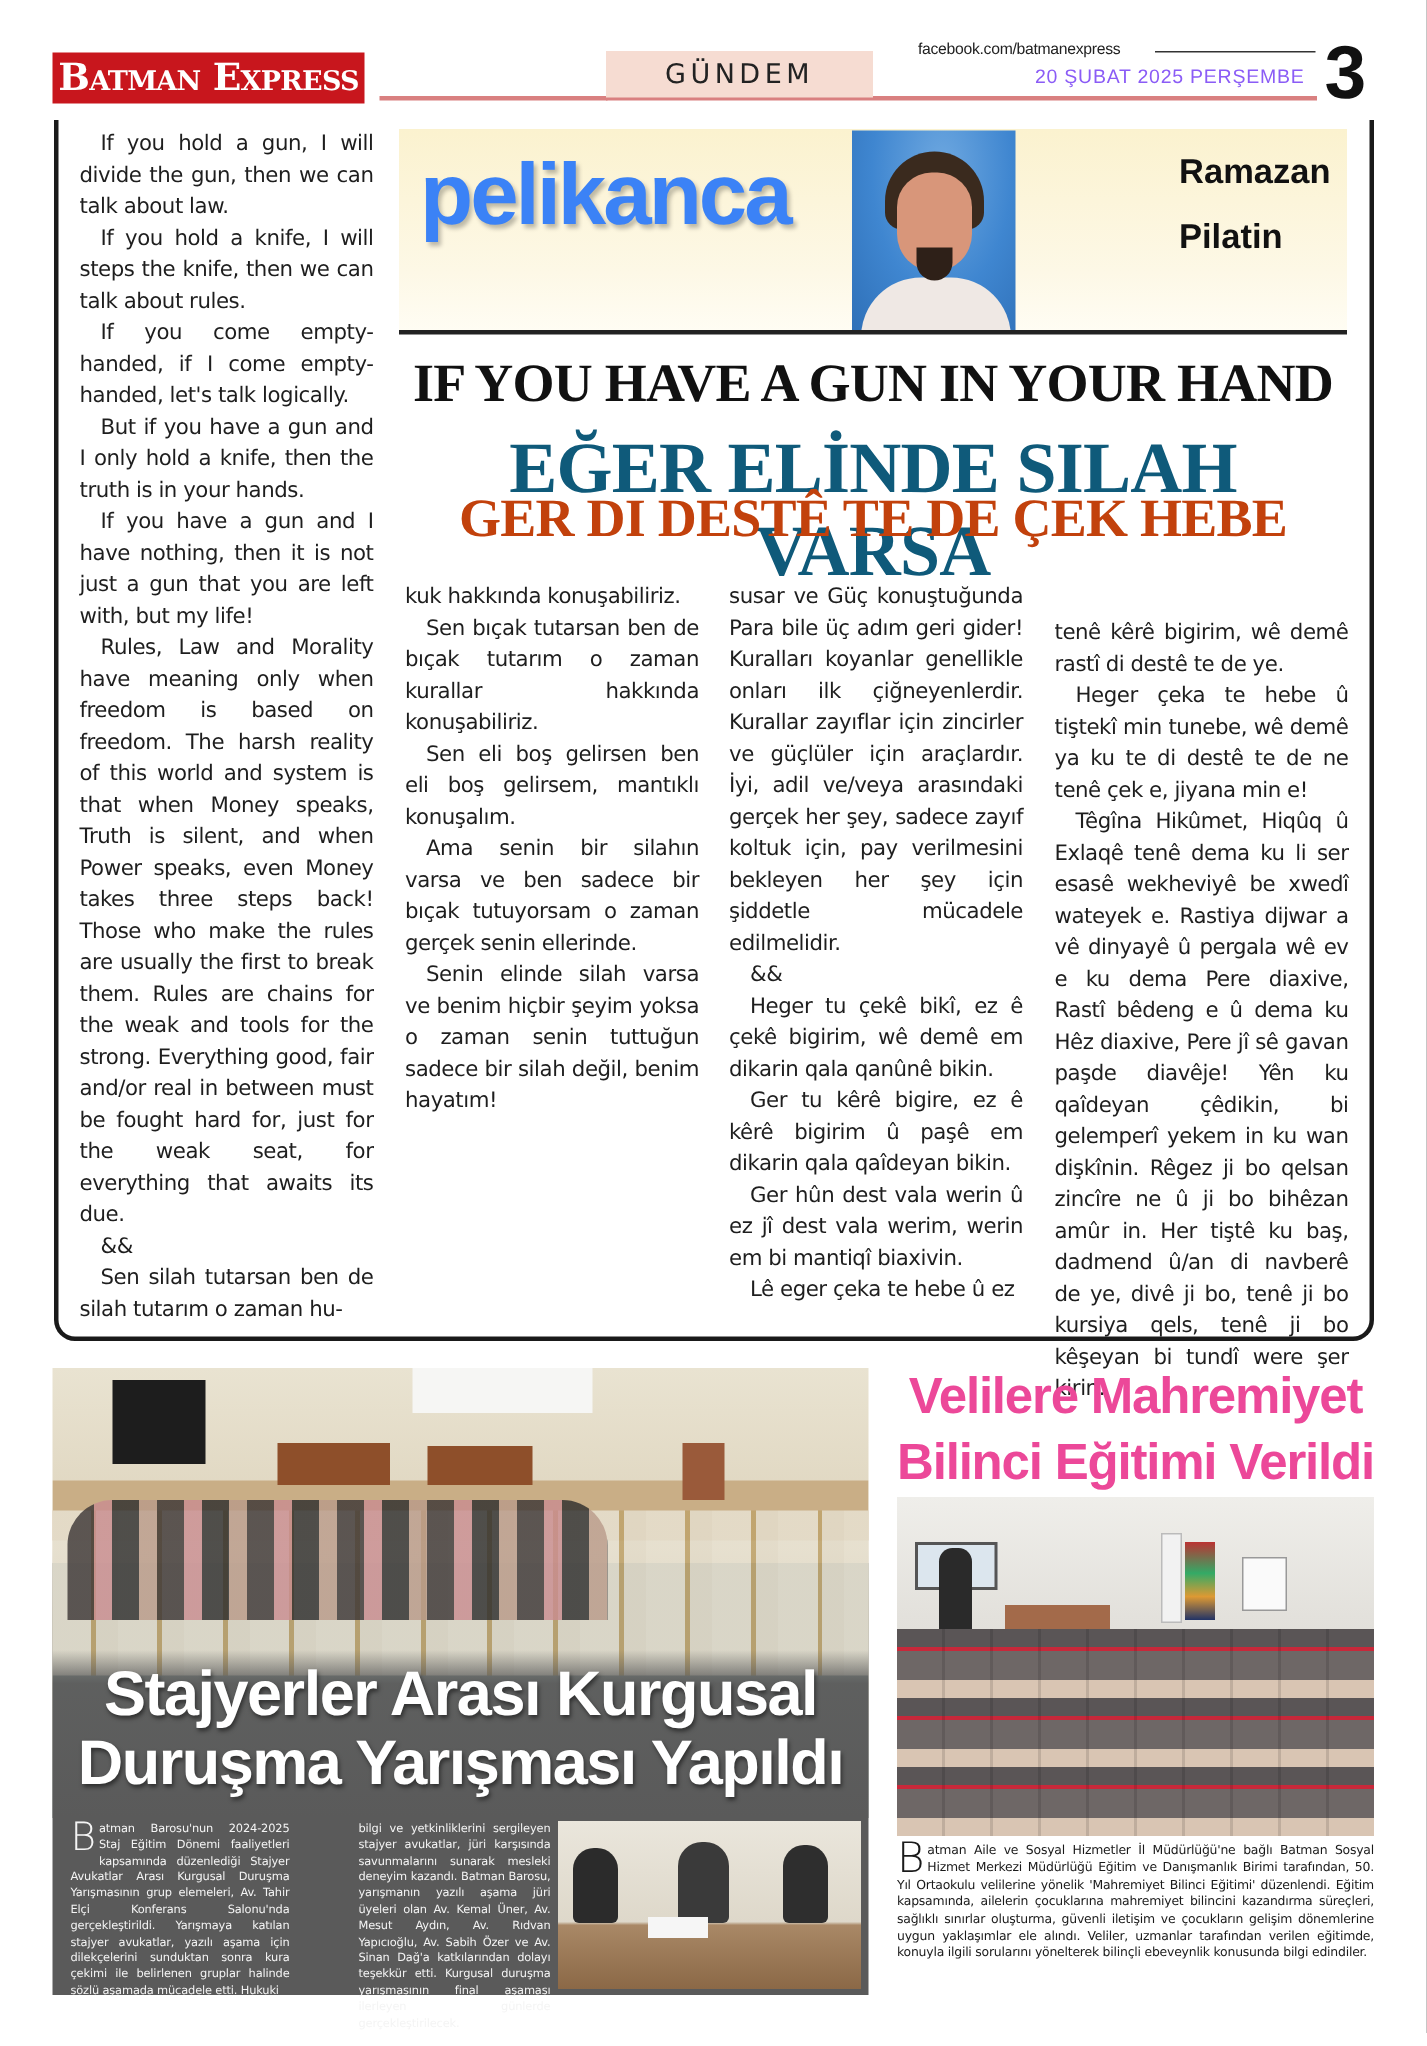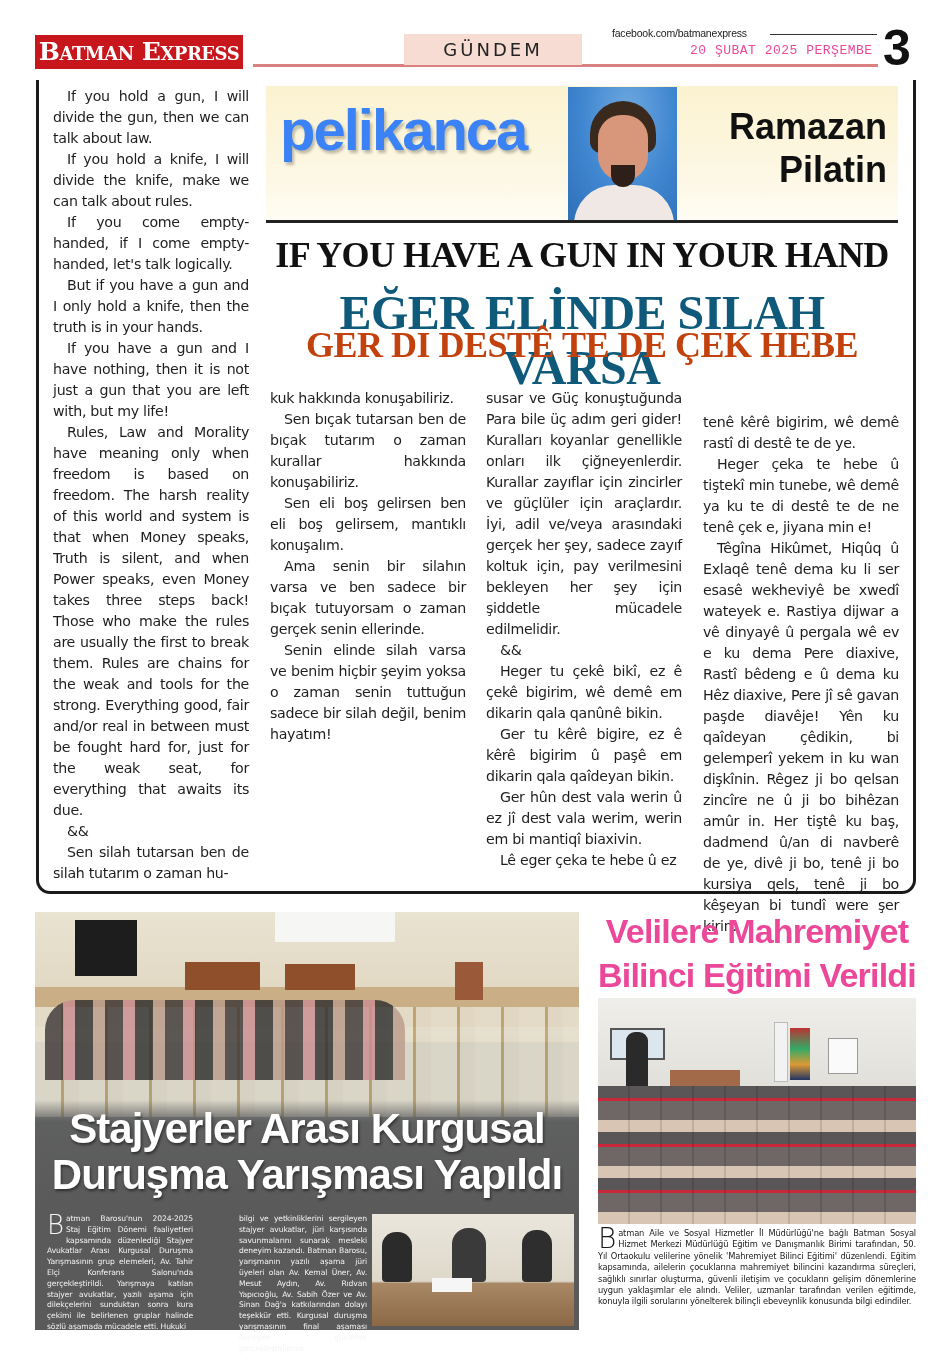--- a/index.html
+++ b/index.html
@@ -15,21 +15,21 @@
   }
   .rule-left { position: absolute; left: 253px; top: 64px; width: 152px; height: 3px; background: #d98080; }
   .section-tab {
     position: absolute; left: 404px; top: 34px; width: 178px; height: 31px;
     background: #f6dcd2; font-family: "DejaVu Sans", sans-serif; font-size: 18px;
     letter-spacing: 3px; text-align: center; line-height: 32px; color: #222;
   }
   .rule-right { position: absolute; left: 404px; top: 64px; width: 474px; height: 3px; background: #d98080; }
   .fb { position: absolute; left: 612px; top: 27px; font-family: "Liberation Sans", sans-serif; font-size: 10.5px; color: #222; letter-spacing: -0.2px; }
   .fb-line { position: absolute; left: 770px; top: 34px; width: 107px; height: 1px; background: #333; }
-  .date { position: absolute; left: 690px; top: 43px; font-family: Liberation Mono, monospace; font-size: 13px; letter-spacing: 0.5px; color: #ec4899; }
+  .date { position: absolute; left: 690px; top: 43px; font-family: Liberation Sans, sans-serif; font-size: 13px; letter-spacing: 0.5px; color: #8b5cf6; }
   .page-no { position: absolute; left: 883px; top: 22px; font-family: "Liberation Sans", sans-serif; font-weight: bold; font-size: 50px; line-height: 52px; color: #111; }
 
   
   .article-frame {
     position: absolute; left: 36px; top: 80px; width: 880px; height: 814px;
     border: 3px solid #1a1a1a; border-top: none; border-radius: 0 0 14px 14px;
   }
   .col-header {
     position: absolute; left: 266px; top: 86px; width: 632px; height: 136px;
     background: linear-gradient(180deg, #fbf2cf 0%, #fdf8e6 70%, #fffdf4 100%);
@@ -43,22 +43,22 @@
   .author-photo {
     position: absolute; left: 568px; top: 87px; width: 109px; height: 133px;
     background: radial-gradient(ellipse at 55% 20%, #6ea8e0 0%, #3f86d0 55%, #2f70b8 100%);
     overflow: hidden;
   }
   .author-photo .hair { position: absolute; left: 22px; top: 14px; width: 66px; height: 52px; background: #3a2a1e; border-radius: 35px 35px 12px 12px; }
   .author-photo .face { position: absolute; left: 30px; top: 28px; width: 50px; height: 66px; background: #d8967a; border-radius: 24px 24px 26px 26px; }
   .author-photo .beard { position: absolute; left: 43px; top: 78px; width: 24px; height: 22px; background: #2e2018; border-radius: 0 0 12px 12px; }
   .author-photo .shirt { position: absolute; left: 6px; top: 98px; width: 100px; height: 50px; background: #efe8e4; border-radius: 40px 40px 0 0; }
   .author-name {
-    position: absolute; right: 64px; top: 105px; text-align: right; font-family: "Liberation Sans", sans-serif;
-    font-weight: bold; font-size: 36px; line-height: 43px; color: #111;
+    position: absolute; right: 64px; top: 93px; font-family: "Liberation Sans", sans-serif;
+    font-weight: bold; font-size: 23px; line-height: 43px; color: #111;
   }
   .headline { position: absolute; left: 266px; width: 632px; text-align: center; font-family: Liberation Serif, serif; font-weight: bold; letter-spacing: -0.5px; }
   .h1 { top: 234px; font-size: 36px; color: #111; }
   .h2 { top: 285px; font-size: 48px; color: #0f5a7a; }
   .h3 { top: 324px; font-size: 36px; color: #c2410c; }
 
   .body-col {
     position: absolute; font-family: "DejaVu Sans", sans-serif; font-size: 14.2px;
     line-height: 21px; color: #1e1e1e; text-align: justify; letter-spacing: -0.3px;
   }
@@ -170,21 +170,21 @@
   <div>Ramazan</div>
   <div>Pilatin</div>
 </div>
 
 <div class="headline h1">IF YOU HAVE A GUN IN YOUR HAND</div>
 <div class="headline h2">EĞER ELİNDE SILAH VARSA</div>
 <div class="headline h3">GER DI DESTÊ TE DE ÇEK HEBE</div>
 
 <div class="body-col c1">
   <p>If you hold a gun, I will divide the gun, then we can talk about law.</p>
-  <p>If you hold a knife, I will divide the knife, make we can talk about rules.</p>
+  <p>If you hold a knife, I will steps the knife, then we can talk about rules.</p>
   <p>If you come empty-handed, if I come empty-handed, let's talk logically.</p>
   <p>But if you have a gun and I only hold a knife, then the truth is in your hands.</p>
   <p>If you have a gun and I have nothing, then it is not just a gun that you are left with, but my life!</p>
   <p>Rules, Law and Morality have meaning only when freedom is based on freedom. The harsh reality of this world and system is that when Money speaks, Truth is silent, and when Power speaks, even Money takes three steps back! Those who make the rules are usually the first to break them. Rules are chains for the weak and tools for the strong. Everything good, fair and/or real in between must be fought hard for, just for the weak seat, for everything that awaits its due.</p>
   <p>&amp;&amp;</p>
   <p>Sen silah tutarsan ben de silah tutarım o zaman hu-</p>
 </div>
 <div class="body-col c2">
   <p style="text-indent:0">kuk hakkında konuşabiliriz.</p>
   <p>Sen bıçak tutarsan ben de bıçak tutarım o zaman kurallar hakkında konuşabiliriz.</p>

